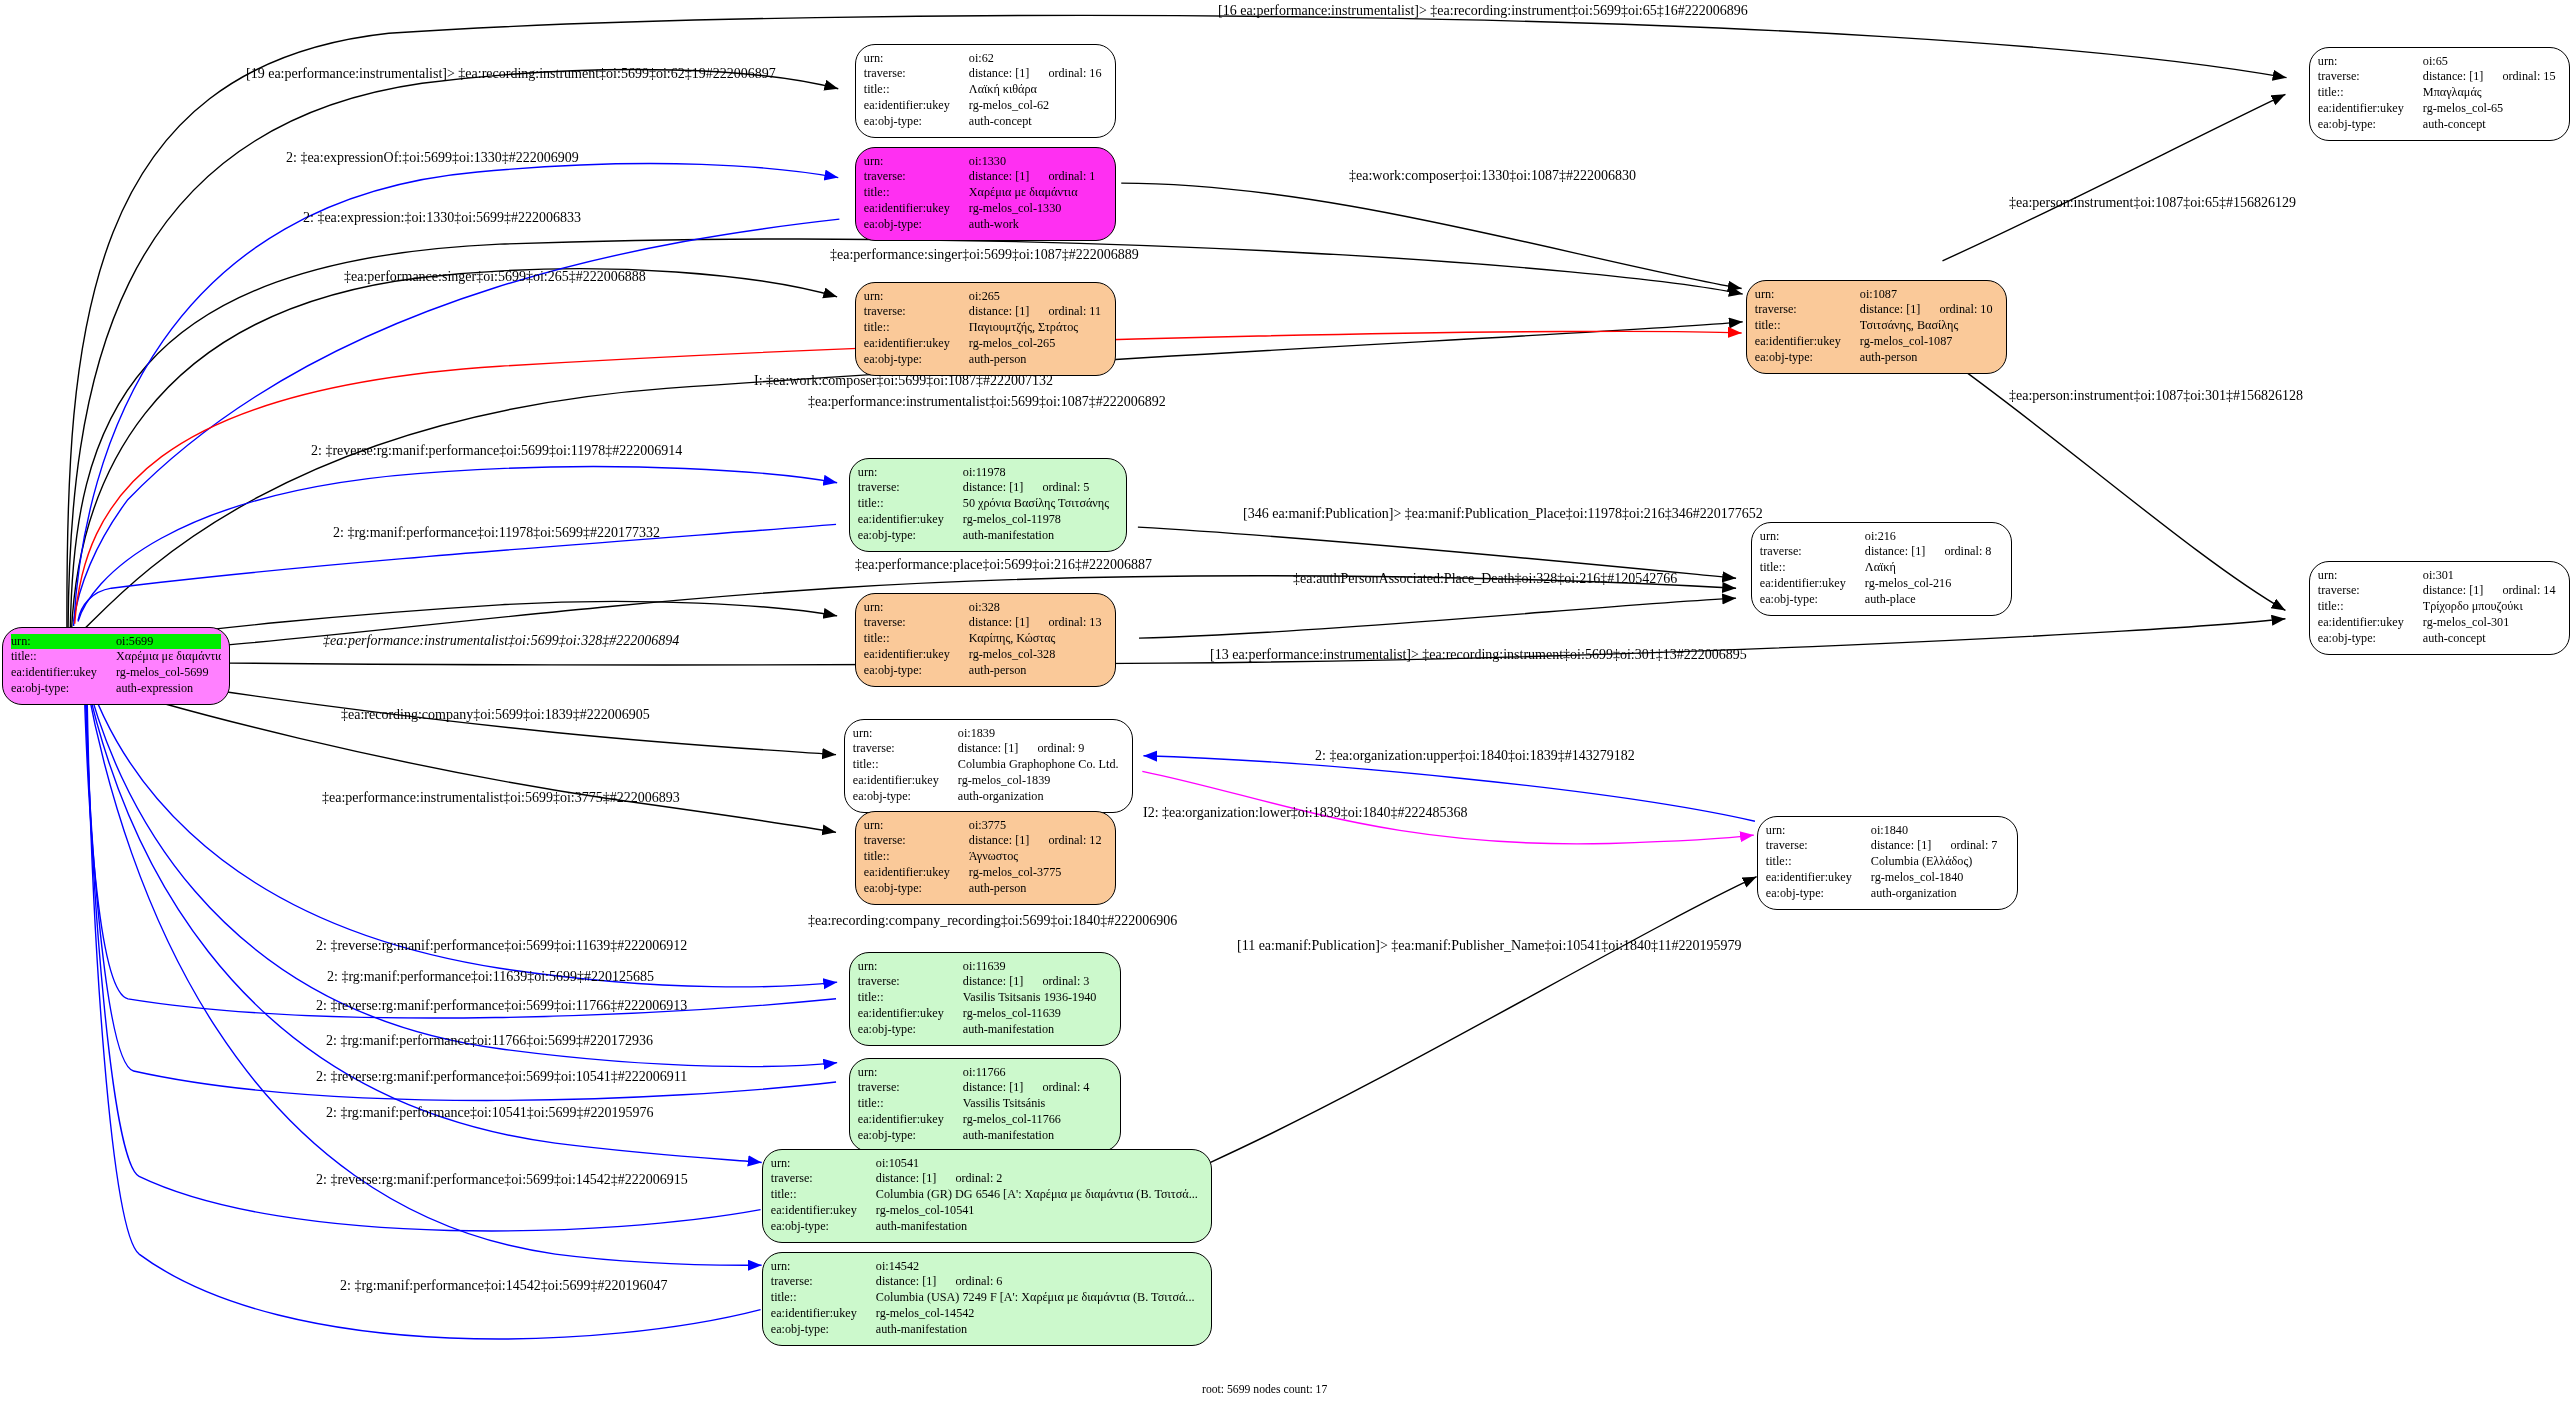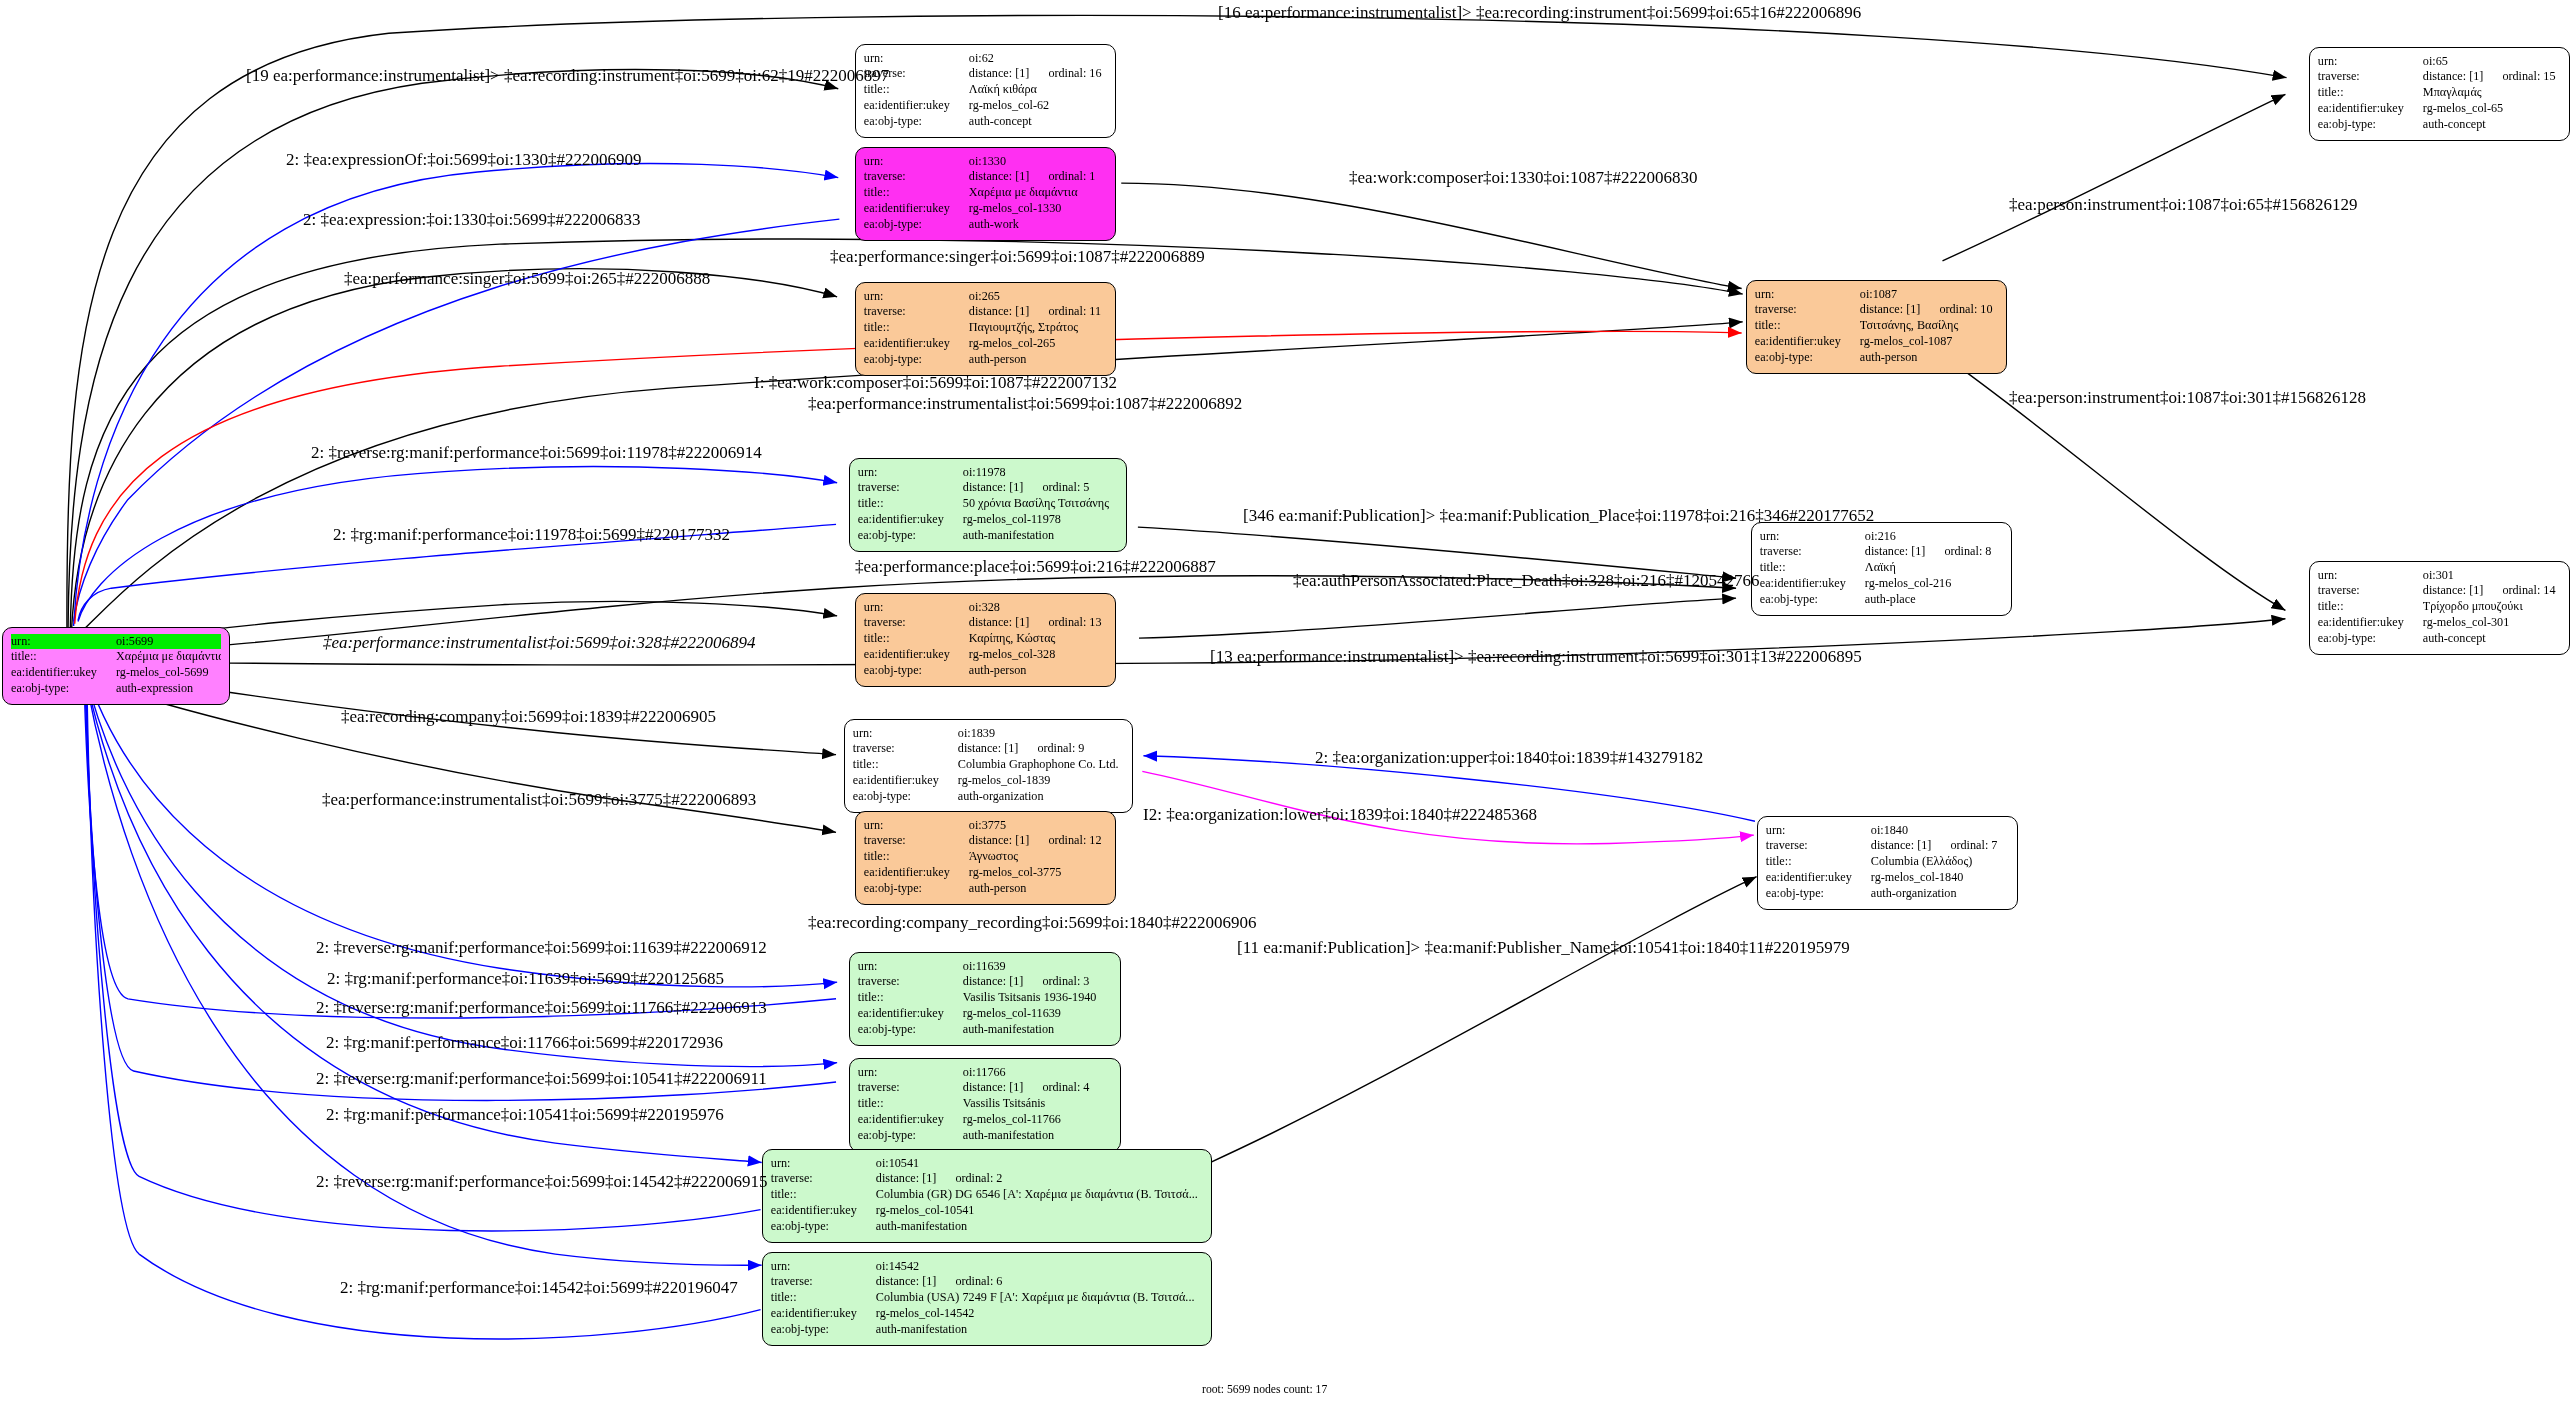--- a/index.html
+++ b/index.html
@@ -1,35 +1,35 @@
 <!DOCTYPE html>
 <html style="font-size:9px"><head>
 <meta charset="utf-8">
 <style>
   html,body{margin:0;padding:0;background:#ffffff;}
   body{font-family:"Liberation Serif","DejaVu Serif",serif;}
   #stage{position:relative;width:2576px;height:1405px;overflow:hidden;background:#fff;}
   #edges{position:absolute;left:0;top:0;width:2576px;height:1405px;}
 
-  .node{position:absolute;box-sizing:border-box;border:1.1px solid #000;border-radius:10px;
+  .node{position:absolute;box-sizing:border-box;border:1.1px solid #000;border-radius:20px;
         background:#fff;padding:5.6px 7.8px 6.7px 7.8px;}
   .node .row{display:flex;align-items:baseline;line-height:1.30;font-size:12.2px;white-space:nowrap;}
   .node .k{width:105px;flex:0 0 105px;}
   .node .v{flex:1 1 auto;overflow:hidden;text-overflow:clip;}
   .node .v .d{display:inline-block;}
   .node .v .o{display:inline-block;margin-left:19px;}
 
   .n-root{background:#ff80ff;border-color:#000;}
   .n-root .hl .k,.n-root .hl .v{background:#00ee00;}
   .n-work{background:#ff2ff2;}
   .n-person{background:#fac999;}
   .n-manif{background:#ccf9cc;}
   .n-plain{background:#ffffff;}
 
-  .elabel{position:absolute;font-size:17px;white-space:nowrap;color:#000;line-height:1;}
+  .elabel{position:absolute;font-size:14px;white-space:nowrap;color:#000;line-height:1;}
   .footer{position:absolute;font-size:11.7px;white-space:nowrap;color:#000;}
 </style>
 </head>
 <body>
 
 <div id="stage">
 
   <svg id="edges" viewBox="0 0 4641 2532" xmlns="http://www.w3.org/2000/svg">
     <defs>
       <marker id="ak" markerWidth="12" markerHeight="12" refX="10" refY="4" orient="auto" markerUnits="strokeWidth">

